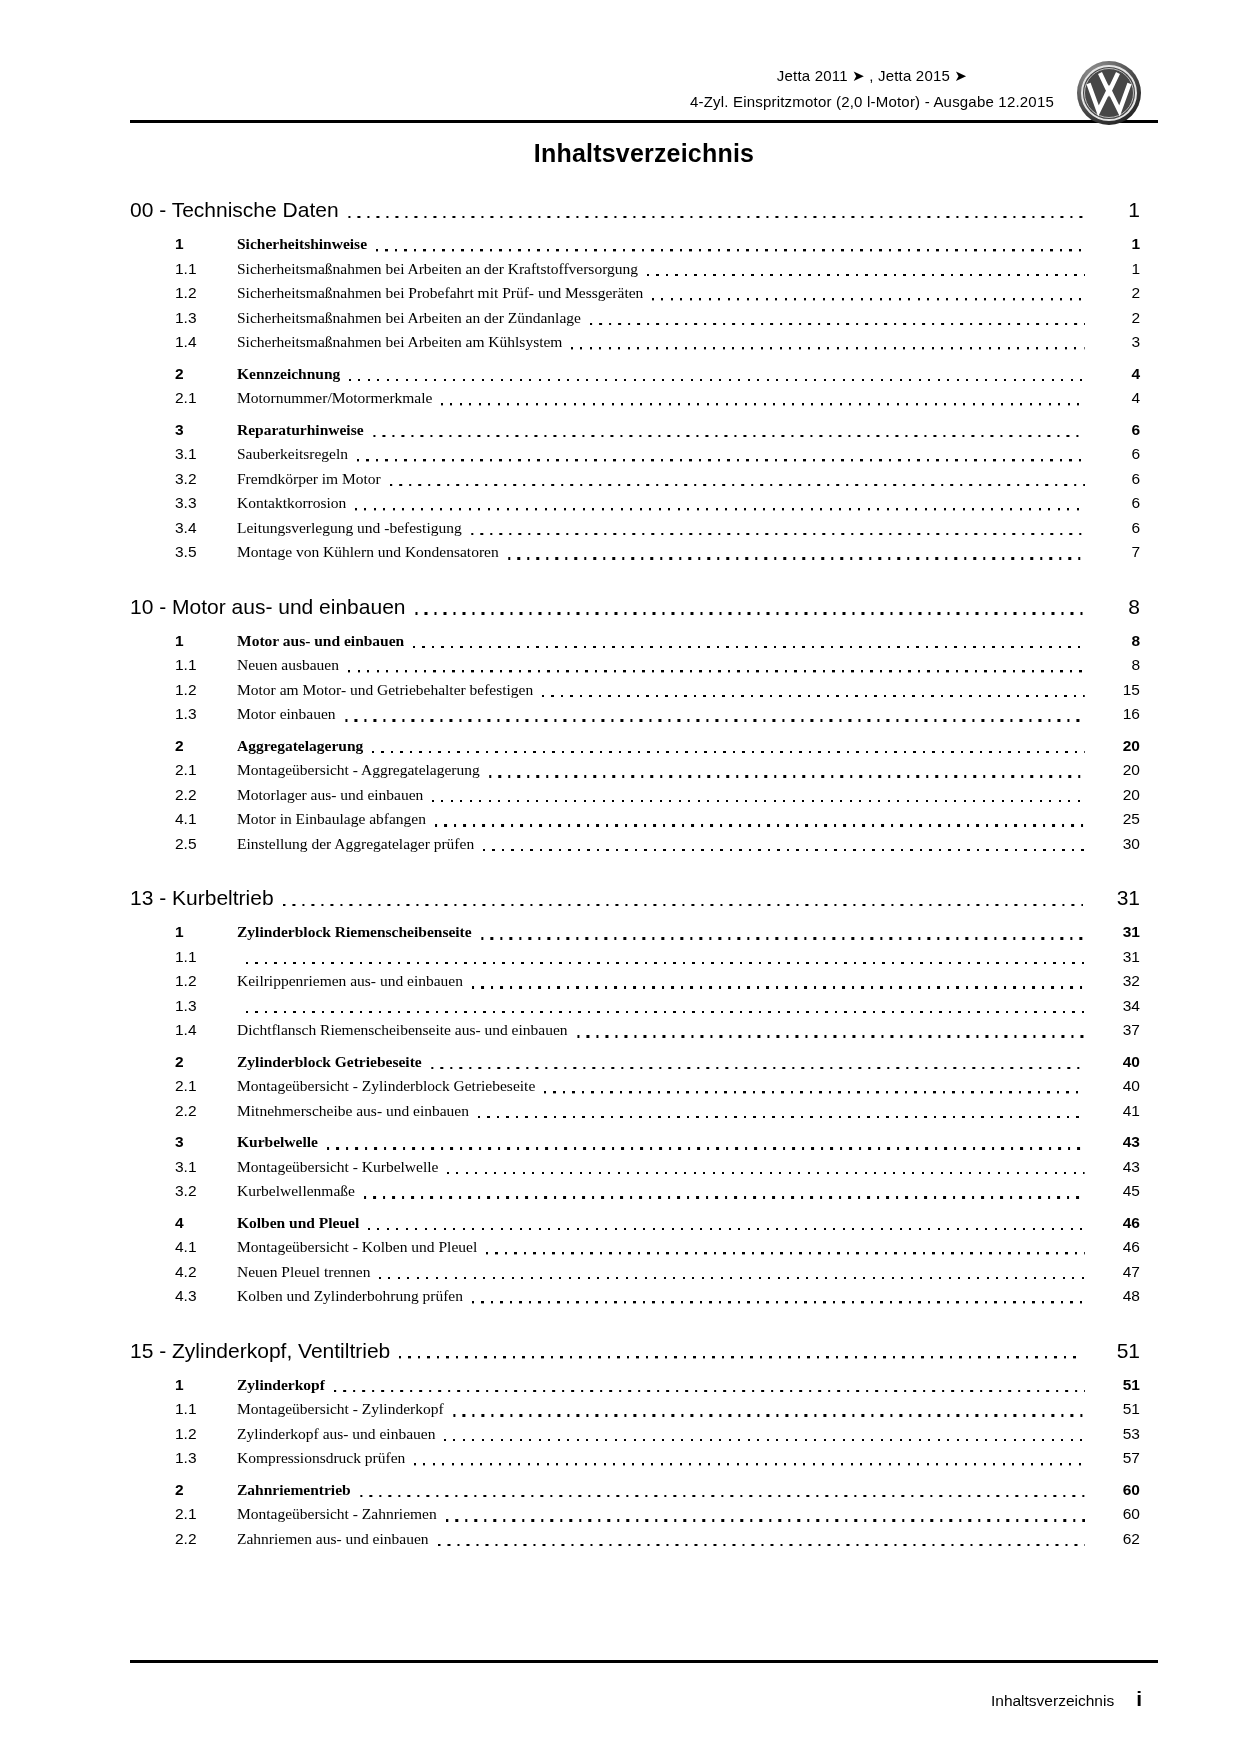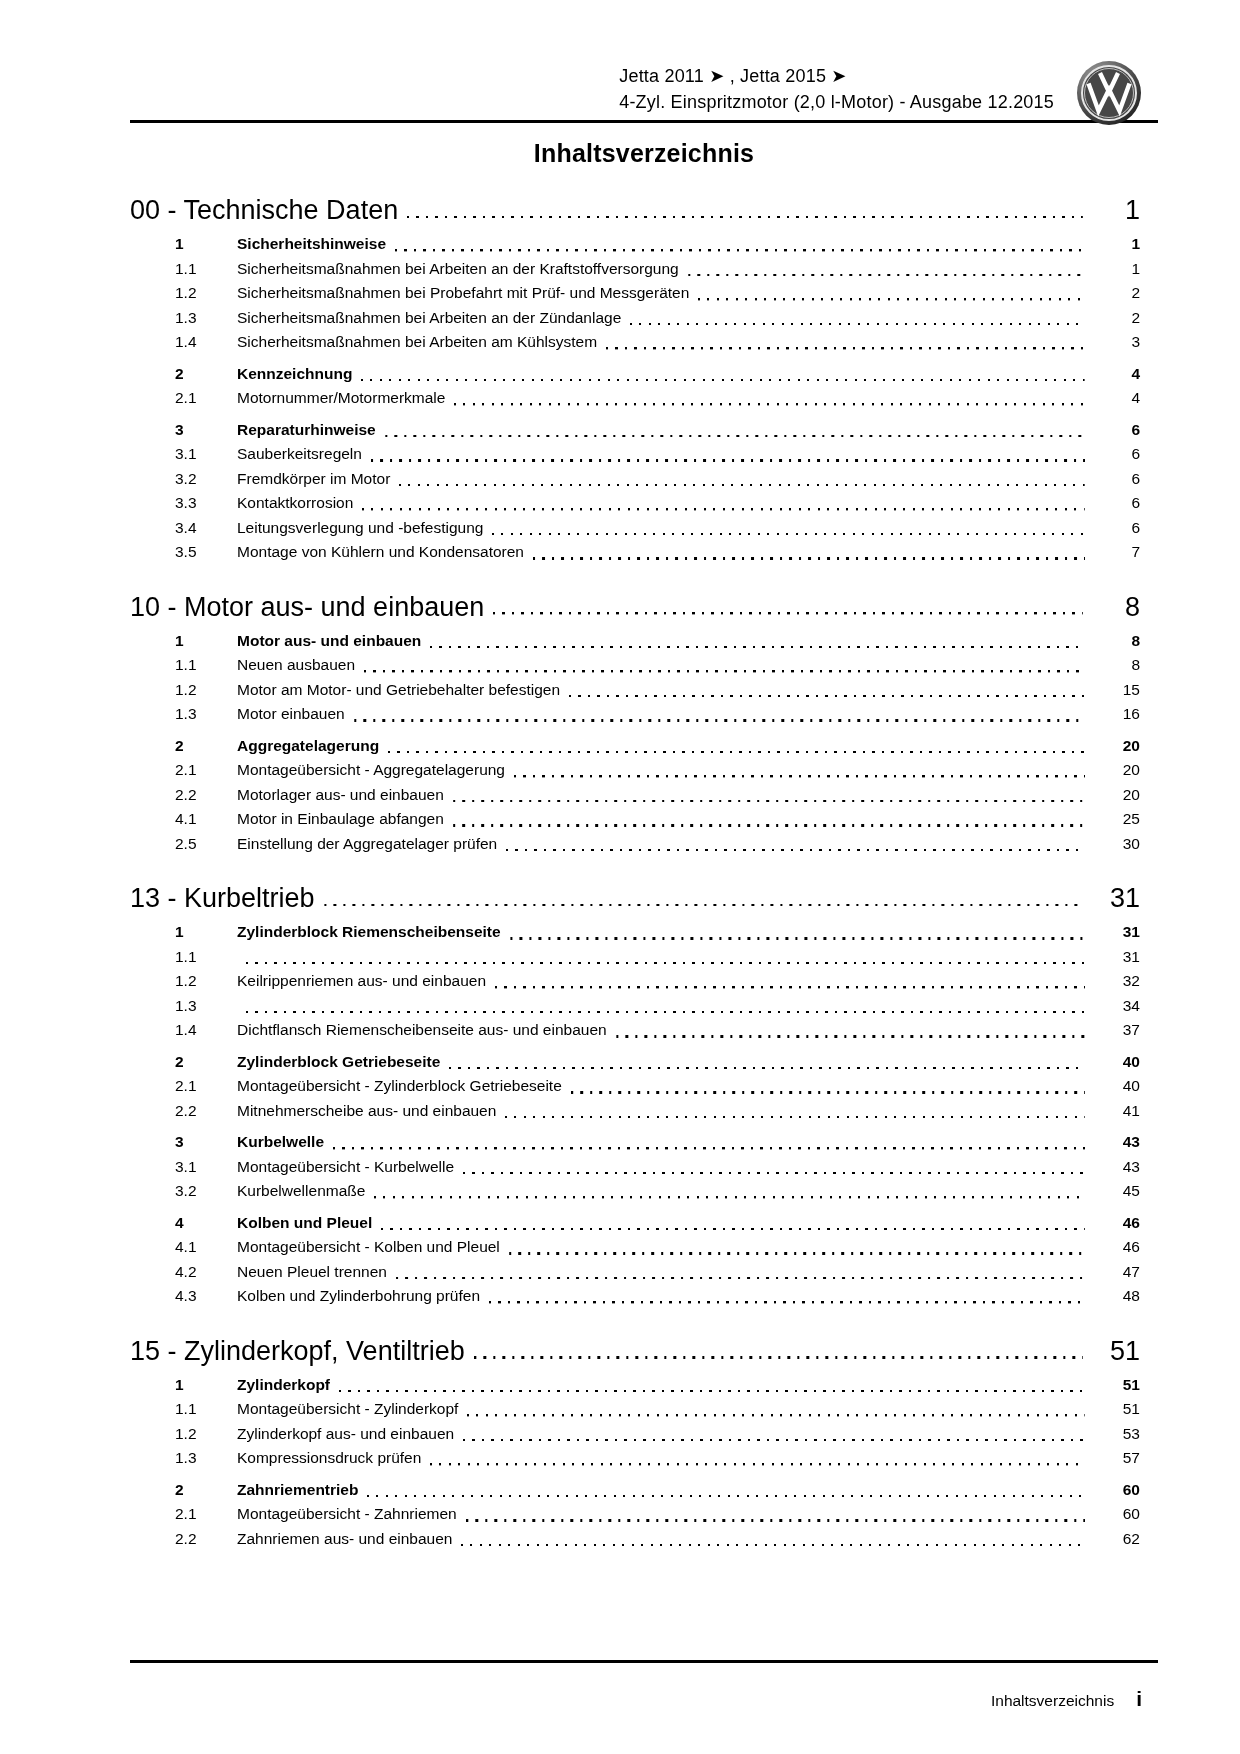--- a/index.html
+++ b/index.html
@@ -8,38 +8,38 @@
     width: 1240px; height: 1754px;
     background: #ffffff; color: #000;
     font-family: "Liberation Sans", sans-serif;
     -webkit-font-smoothing: antialiased;
   }
   .page { position: relative; width: 1240px; height: 1754px; overflow: hidden; }
   .content { position: absolute; left: 130px; top: 0; width: 1028px; }
 
   
   .header { display: flex; justify-content: flex-end; align-items: center; gap: 22px; padding: 60px 16px 0 0; }
-  .header-text { text-align: left; font-size: 18px; line-height: 26px; letter-spacing: 0.2px; }
+  .header-text { text-align: center; font-size: 15px; line-height: 26px; letter-spacing: 0.2px; }
   .logo { width: 66px; height: 66px; flex: none; margin-bottom: -8px; }
   .header-rule { height: 3px; background: #000; margin-top: 2px; }
 
   
   h1.doc-title { font-size: 25px; font-weight: bold; text-align: center; margin: 16px 0 10px 0; letter-spacing: 0.2px; }
 
   
   .toc-section { margin-top: 27px; }
-  .section-row { display: flex; align-items: baseline; font-size: 27px; line-height: 30px; padding-right: 18px; }
+  .section-row { display: flex; align-items: baseline; font-size: 21px; line-height: 30px; padding-right: 18px; }
   .sec-title { white-space: nowrap; flex: none; }
   .sec-page { width: 48px; text-align: right; flex: none; }
 
   .items { margin-top: 3px; }
   .item-row { display: flex; align-items: baseline; font-size: 15.5px; line-height: 24.5px; padding: 0 18px 0 45px; }
   .item-row.bold { font-weight: bold; margin-top: 7px; }
   .num { width: 62px; flex: none; }
-  .label { white-space: nowrap; flex: none; }
+  .label { white-space: nowrap; flex: none; font-family: Liberation Serif, serif; }
   .page-num { width: 46px; text-align: right; flex: none; }
 
   .leader {
     flex: 1 1 auto; min-width: 14px;
     align-self: flex-end;
     height: 2.4px; margin: 0 9px 5px 9px;
     background-image: repeating-linear-gradient(to right, #000 0, #000 2.3px, transparent 2.3px, transparent 9.5px);
     background-position: right bottom; background-repeat: repeat-x;
   }
   .section-row .leader { margin-bottom: 7px; }

